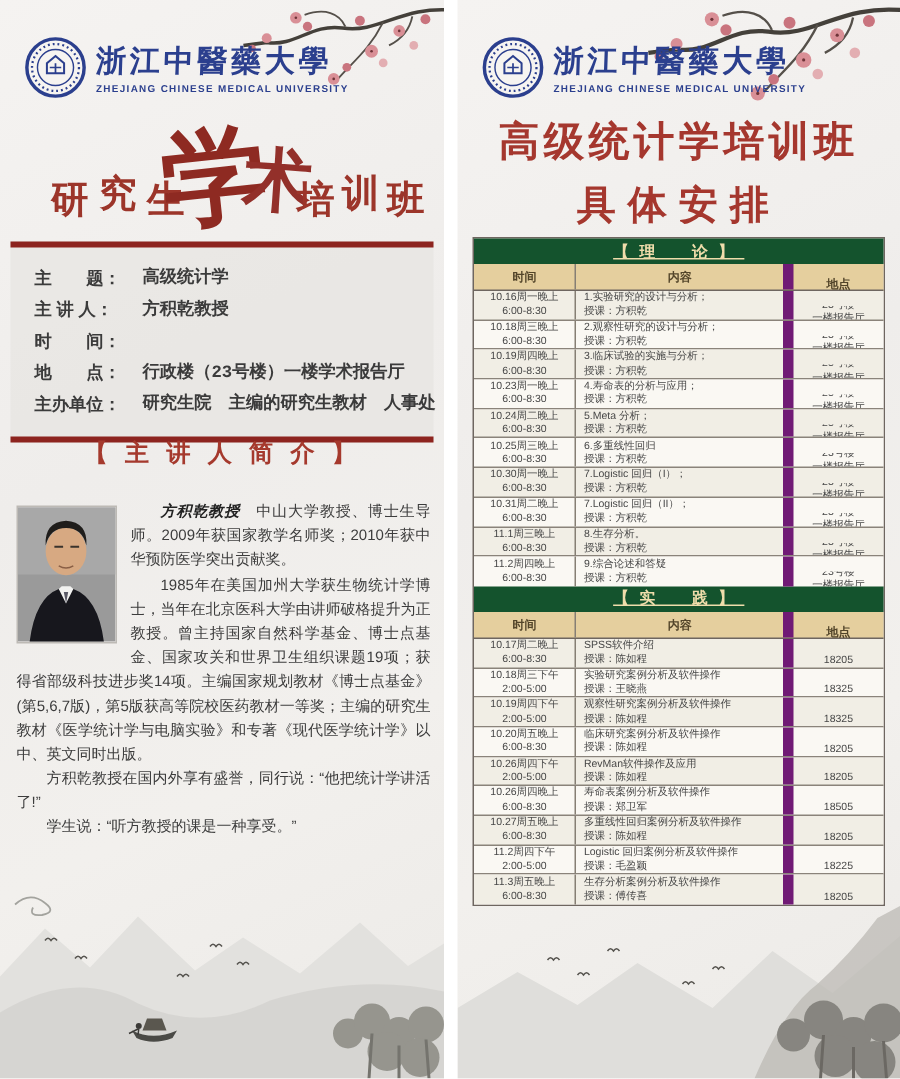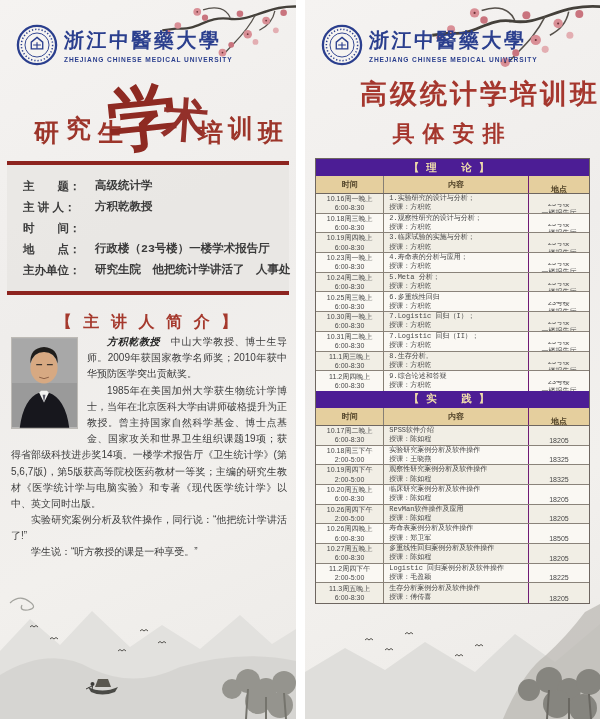--- a/index.html
+++ b/index.html
@@ -27,44 +27,44 @@
   .callig-title { position:absolute; top:0; left:0; width:100%; height:160px; }
   .callig-char { position:absolute; font-family:"DejaVu Serif", serif; font-weight:bold; color:#9c352a; }
 
   .info-block { position:absolute; top:161px; left:7px; width:282px;
                 border-top:4px solid #8d241f; border-bottom:4px solid #8d241f;
                 background:rgba(228,226,222,0.55); padding:11px 10px 10px 16px; }
   .info-row { display:flex; font-size:11.5px; line-height:1.82; color:#3b3b3b; font-weight:bold; }
   .info-label { width:72px; flex:0 0 72px; white-space:pre; }
   .info-value { white-space:nowrap;font-family:Liberation Mono, monospace; }
 
-  .speaker-header { position:absolute; top:312px; width:100%; text-align:center;
+  .speaker-header { position:absolute; top:292px; width:100%; text-align:center;
                     font-family:"DejaVu Serif", serif; font-weight:bold; font-size:16px;
                     color:#a5392d; letter-spacing:3px; }
 
   .bio { position:absolute; top:334px; left:11px; width:276px; font-size:10px;
          line-height:1.62; color:#3c3c3c; text-align:justify; }
   .bio p { margin:0; text-indent:2em; }
   .bio-name { font-family:"DejaVu Serif", serif; font-weight:bold; font-style:italic; color:#222; }
   .photo { float:left; width:67px; height:92px; margin:3px 9px 3px 0; border:1px solid #bdbab5; }
 
   
   .big-title { position:absolute; top:76px; width:100%; text-align:center; color:#a5372e; font-weight:bold; }
-  .big-title .t1 { font-size:27px; letter-spacing:3px;text-align:right; }
-  .big-title .t2 { font-size:22px; letter-spacing:8px; margin-top:7px;font-family:Liberation Mono, monospace; }
+  .big-title .t1 { font-size:27px; letter-spacing:3px; }
+  .big-title .t2 { font-size:26px; letter-spacing:8px; margin-top:7px;font-family:Liberation Mono, monospace; }
 
   .table-wrap { position:absolute; top:158px; left:10px; width:275px;
                 border:1px solid #6e6archives660; border:1px solid #6e6660; background:#faf8f3; }
-  .section-bar { height:17px; background:#4c1d95; color:#efddab; font-weight:bold;
-                 font-size:10.5px; letter-spacing:7px; display:flex; align-items:center; justify-content:center; }
+  .section-bar { height:17px; background:#14532d; color:#efddab; font-weight:bold;
+                 font-size:10.5px; letter-spacing:7px; display:flex; align-items:center; justify-content:center;text-decoration:underline; }
   .thead { display:flex; background:#e5cf9e; height:18px; font-size:8px; font-weight:bold;
            color:#53452a; border-bottom:1px solid #6e6660; }
   .thead .hc { display:flex; align-items:center; justify-content:center; }
   .c-time { width:25%; border-right:1px solid #867f74; }
-  .c-content { width:53%; border-right:1px solid #701a75;font-family:Liberation Mono, monospace; }
+  .c-content { width:53%; border-right:7px solid #701a75; }
   .c-loc { width:22%;margin-top:10px; }
   .rows .row { display:flex; height:19.7px; font-size:7px; line-height:1.32; color:#474747;
                border-bottom:1px solid #8a837a; background:#faf8f3; }
   .rows .row:nth-child(odd) { background:#f1eee5; }
   .rows .row:last-child { border-bottom:none; }
   .cell { display:flex; flex-direction:column; justify-content:center; overflow:hidden; }
   .cell.c-time, .cell.c-loc { align-items:center; text-align:center; }
   .cell.c-content { align-items:flex-start; padding-left:5px; text-align:left; }
   .rows .l1, .rows .l2 { display:block; white-space:nowrap; }
 
@@ -143,41 +143,41 @@
         <span class="info-label"></span>
       </div>
 
       <div class="info-row">
         <span class="info-label">地　　点：</span>
         <span class="info-value">行政楼（23号楼）一楼学术报告厅</span>
       </div>
 
       <div class="info-row">
         <span class="info-label">主办单位：</span>
-        <span class="info-value">研究生院　他把统计学讲活了　人事处</span>
+        <span class="info-value">研究生院　主编的研究生教材　人事处</span>
       </div>
     </div>
 
   <div class="speaker-header">【 主 讲 人 简 介 】</div>
 
   <div class="bio">
     <svg class="photo" viewBox="0 0 67 92">
       <rect width="67" height="92" fill="#9a9a9a"></rect>
       <rect width="67" height="46" fill="#a8a8a8"></rect>
       <ellipse cx="33" cy="30" rx="14" ry="16.5" fill="#d7a982"></ellipse>
       <path d="M19 26 Q18 10 33 9 Q48 10 47 26 Q44 14 33 14 Q22 14 19 26 Z" fill="#1f1d1b"></path>
       <path d="M25 27 h6 M36 27 h6" stroke="#3a332c" stroke-width="1.4"></path>
       <path d="M28 40 q5 3 10 0" stroke="#8a5f45" stroke-width="1" fill="none"></path>
       <path d="M8 92 Q12 62 28 56 L33 60 L38 56 Q55 62 59 92 Z" fill="#17171d"></path>
       <path d="M28 56 L33 66 L38 56 L36 54 L30 54 Z" fill="#f2f2f0"></path>
       <path d="M31.5 58 L33 66 L34.5 58 Z" fill="#5a5a66"></path>
     </svg>
     <p><span class="bio-name">方积乾教授</span><span>　中山大学教授、博士生导师。2009年获国家教学名师奖；2010年获中华预防医学突出贡献奖。</span></p>
-    <p>1985年在美国加州大学获生物统计学博士，当年在北京医科大学由讲师破格提升为正教授。曾主持国家自然科学基金、博士点基金、国家攻关和世界卫生组织课题19项；获得省部级科技进步奖14项。一楼学术报告厅《卫生统计学》(第5,6,7版)，第5版获高等院校医药教材一等奖；主编的研究生教材《医学统计学与电脑实验》和专著《现代医学统计学》以中、英文同时出版。</p>
-    <p>实验研究案例分析及软件操作，同行说：“他把统计学讲活了!”</p>
+    <p>1985年在美国加州大学获生物统计学博士，当年在北京医科大学由讲师破格提升为正教授。曾主持国家自然科学基金、博士点基金、国家攻关和世界卫生组织课题19项；获得省部级科技进步奖14项。主编国家规划教材《博士点基金》(第5,6,7版)，第5版获高等院校医药教材一等奖；主编的研究生教材《医学统计学与电脑实验》和专著《现代医学统计学》以中、英文同时出版。</p>
+    <p>方积乾教授在国内外享有盛誉，同行说：“他把统计学讲活了!”</p>
     <p>学生说：“听方教授的课是一种享受。”</p>
   </div>
 
   <svg class="landscape" viewBox="0 0 296 130" height="130">
     <path d="M10,14 q10,-9 20,-1 q8,6 -2,8 q-9,1 -6,-5" stroke="#a3a39e" stroke-width="1.2" fill="none"></path>
     <path d="M0,62 L30,30 L60,56 L92,22 L130,58 L162,36 L200,60 L240,26 L272,55 L296,40 L296,130 L0,130 Z" fill="#e2e1de"></path>
     <path d="M0,86 Q50,56 92,80 Q135,100 180,78 Q240,60 296,72 L296,130 L0,130 Z" fill="#d5d4d0" opacity="0.9"></path>
     <g stroke="#55534e" stroke-width="1" fill="none">
       <path d="M30,38 q2,-3 4,0 q2,-3 4,0"></path>
         <path d="M50,50 q2,-3 4,0 q2,-3 4,0"></path>

